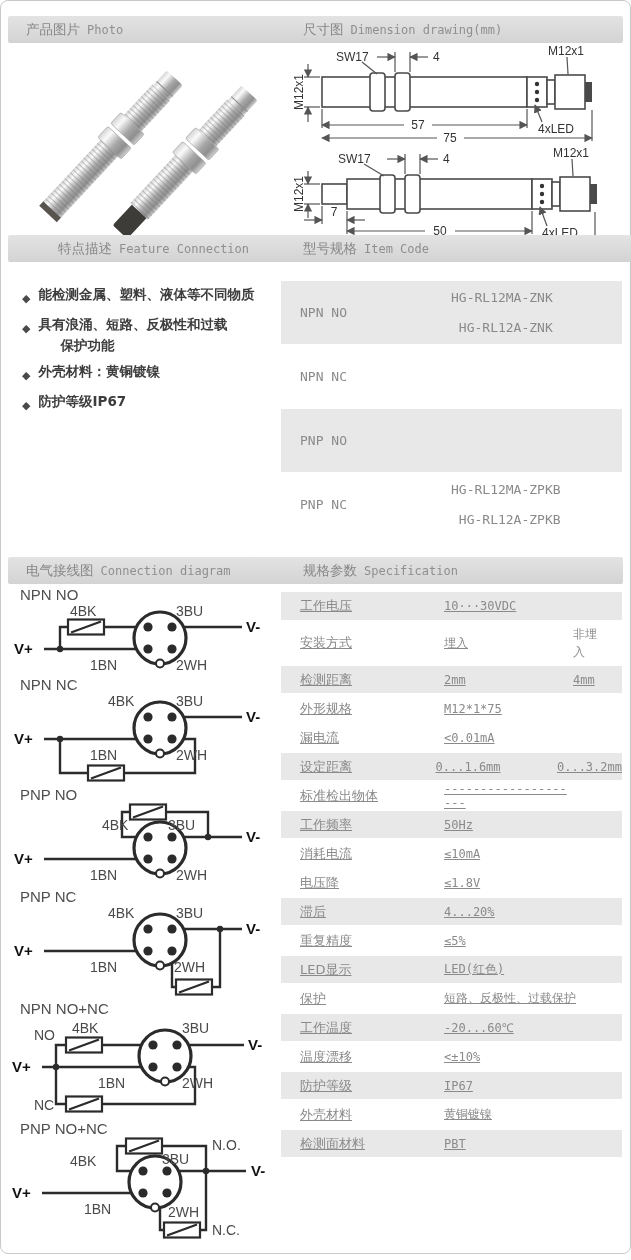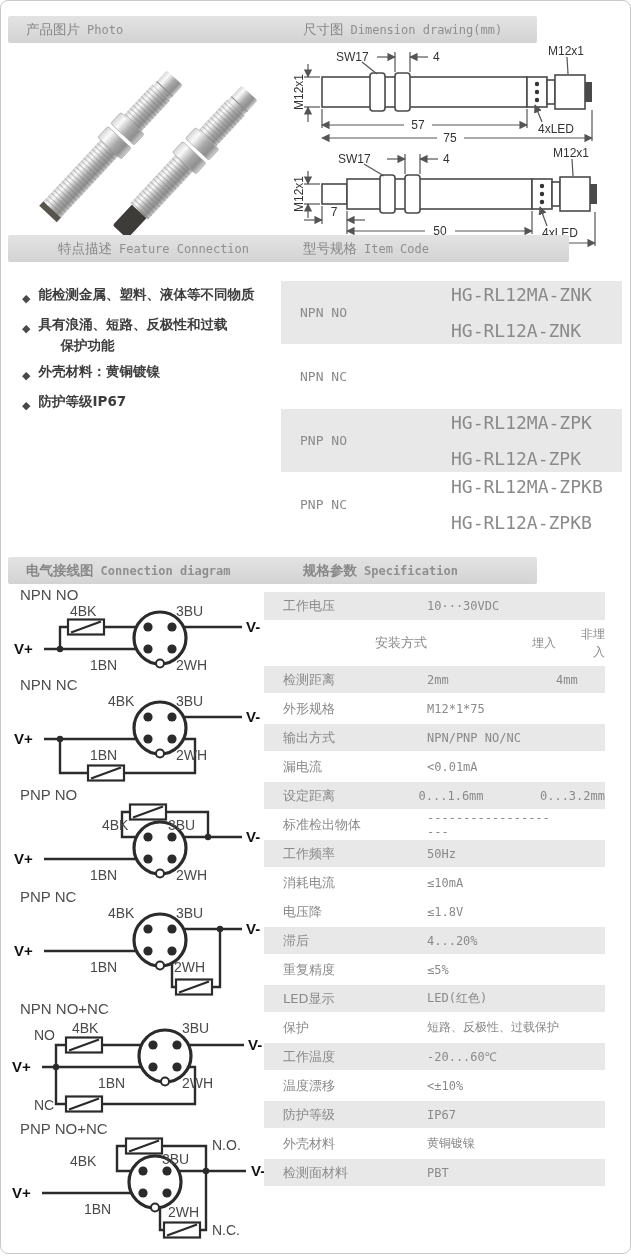--- a/index.html
+++ b/index.html
@@ -1,48 +1,48 @@
 <!DOCTYPE html>
 <html><head>
 <meta charset="utf-8">
 <style>
   html,body{margin:0;padding:0;}
   body{width:631px;height:1260px;position:relative;background:#fff;overflow:hidden;
        font-family:"DejaVu Sans",sans-serif;}
   .page-border{position:absolute;left:0;top:0;width:629px;height:1252px;
        border:1px solid #c9c9c9;border-radius:8px;pointer-events:none;}
   
-  .band{position:absolute;left:8px;width:529px;height:27px;
+  .band{position:absolute;left:8px;width:615px;height:27px;
         background:linear-gradient(#e3e3e3,#d3d3d3);border-radius:2px;
         display:flex;align-items:center;color:#878787;}
   .band .grp{display:flex;align-items:baseline;gap:7px;white-space:nowrap;}
   .band .grp.left{margin-left:18px;}
   .band .grp.right{position:absolute;left:295px;}
   .t-cn{font-size:13.5px;}
   .t-en{font-size:12px;font-family:"DejaVu Sans Mono",monospace;color:#8f8f8f;}
   
   .features{position:absolute;left:8px;top:284px;width:266px;}
   .feat{display:flex;align-items:flex-start;margin-bottom:5px;
         font-size:13.5px;font-weight:bold;color:#3d3d3d;line-height:21px;}
   .feat .dia{color:#4a4a4a;font-size:11px;margin:4px 8px 0 14px;}
   .feat .sub{padding-left:22px;font-weight:bold;}
   
   .item-table{position:absolute;left:281px;top:281px;width:341px;}
   .item-row{height:63px;margin-bottom:1px;display:flex;align-items:center;
         color:#8a8a8a;font-family:"DejaVu Sans Mono",monospace;}
   .item-row.shade{background:#e8e8e8;}
   .item-row .type{padding-left:19px;width:151px;font-size:13px;}
-  .item-row .codes{display:flex;flex-direction:column;gap:15px;font-size:18px;}
+  .item-row .codes{display:flex;flex-direction:column;gap:15px;font-size:13px;align-items:flex-end;}
   
-  .spec{position:absolute;left:264px;top:592px;width:341px;color:#8a8a8a;}
+  .spec{position:absolute;left:281px;top:592px;width:341px;color:#8a8a8a;text-decoration:underline;}
   .spec-row{display:flex;align-items:center;height:29px;background:#fff;
         box-sizing:border-box;border-bottom:2px solid #fff;}
   .spec-row.shade{background:#e8e8e8;}
   .spec-row.r0{height:30px;}
-  .spec-row.tall{height:44px;text-align:right;}
+  .spec-row.tall{height:44px;}
   .spec-row .lbl{padding-left:19px;width:144px;font-size:13px;}
   .spec-row .v1{width:129px;font-size:12px;font-family:"DejaVu Sans Mono",monospace;}
   .spec-row .v2{flex:1;font-size:12px;font-family:"DejaVu Sans Mono",monospace;}
   .wrapnarrow{display:inline-block;width:30px;word-break:break-all;line-height:18px;}
   
   .diagrams{position:absolute;left:10px;top:586px;width:268px;display:flex;
         flex-direction:column;}
   .diagrams svg{display:block;margin-bottom:2px;}
   .wire{stroke:#2b2b2b;stroke-width:2.4;fill:none;}
   .ring{stroke:#2b2b2b;stroke-width:3.2;fill:#fff;}
@@ -241,35 +241,31 @@
     <div class="codes">
       <span>HG-RL12MA-ZNK</span>
       <span>HG-RL12A-ZNK</span>
     </div>
   </div>
   <div class="item-row">
     <div class="type">NPN NC</div>
   </div>
   <div class="item-row shade">
     <div class="type">PNP NO</div>
-    <div class="codes">
-      <span>HG-RL12MA-ZPK</span>
-      <span>HG-RL12A-ZPK</span>
-    </div>
   </div>
   <div class="item-row">
     <div class="type">PNP NC</div>
     <div class="codes">
       <span>HG-RL12MA-ZPKB</span>
       <span>HG-RL12A-ZPKB</span>
     </div>
   </div>
 </div>
 
-<div class="band" style="top:557px;font-weight:bold;">
+<div class="band" style="top:557px;">
   <div class="grp left">
     <span class="t-cn">电气接线图</span>
     <span class="t-en">Connection diagram</span>
   </div>
   <div class="grp right">
     <span class="t-cn">规格参数</span>
     <span class="t-en">Specification</span>
   </div>
 </div>
 
@@ -440,25 +436,20 @@
   <div class="spec-row shade">
       <div class="lbl">检测距离</div>
       <div class="v1">2mm</div>
       <div class="v2">4mm</div>
     </div>
   <div class="spec-row">
       <div class="lbl">外形规格</div>
       <div class="v1">M12*1*75</div>
       <div class="v2"></div>
     </div>
-  <div class="spec-row shade">
-      <div class="lbl">输出方式</div>
-      <div class="v1">NPN/PNP NO/NC</div>
-      <div class="v2"></div>
-    </div>
   <div class="spec-row">
       <div class="lbl">漏电流</div>
       <div class="v1">&lt;0.01mA</div>
       <div class="v2"></div>
     </div>
   <div class="spec-row shade">
       <div class="lbl">设定距离</div>
       <div class="v1">0...1.6mm</div>
       <div class="v2">0...3.2mm</div>
     </div>

